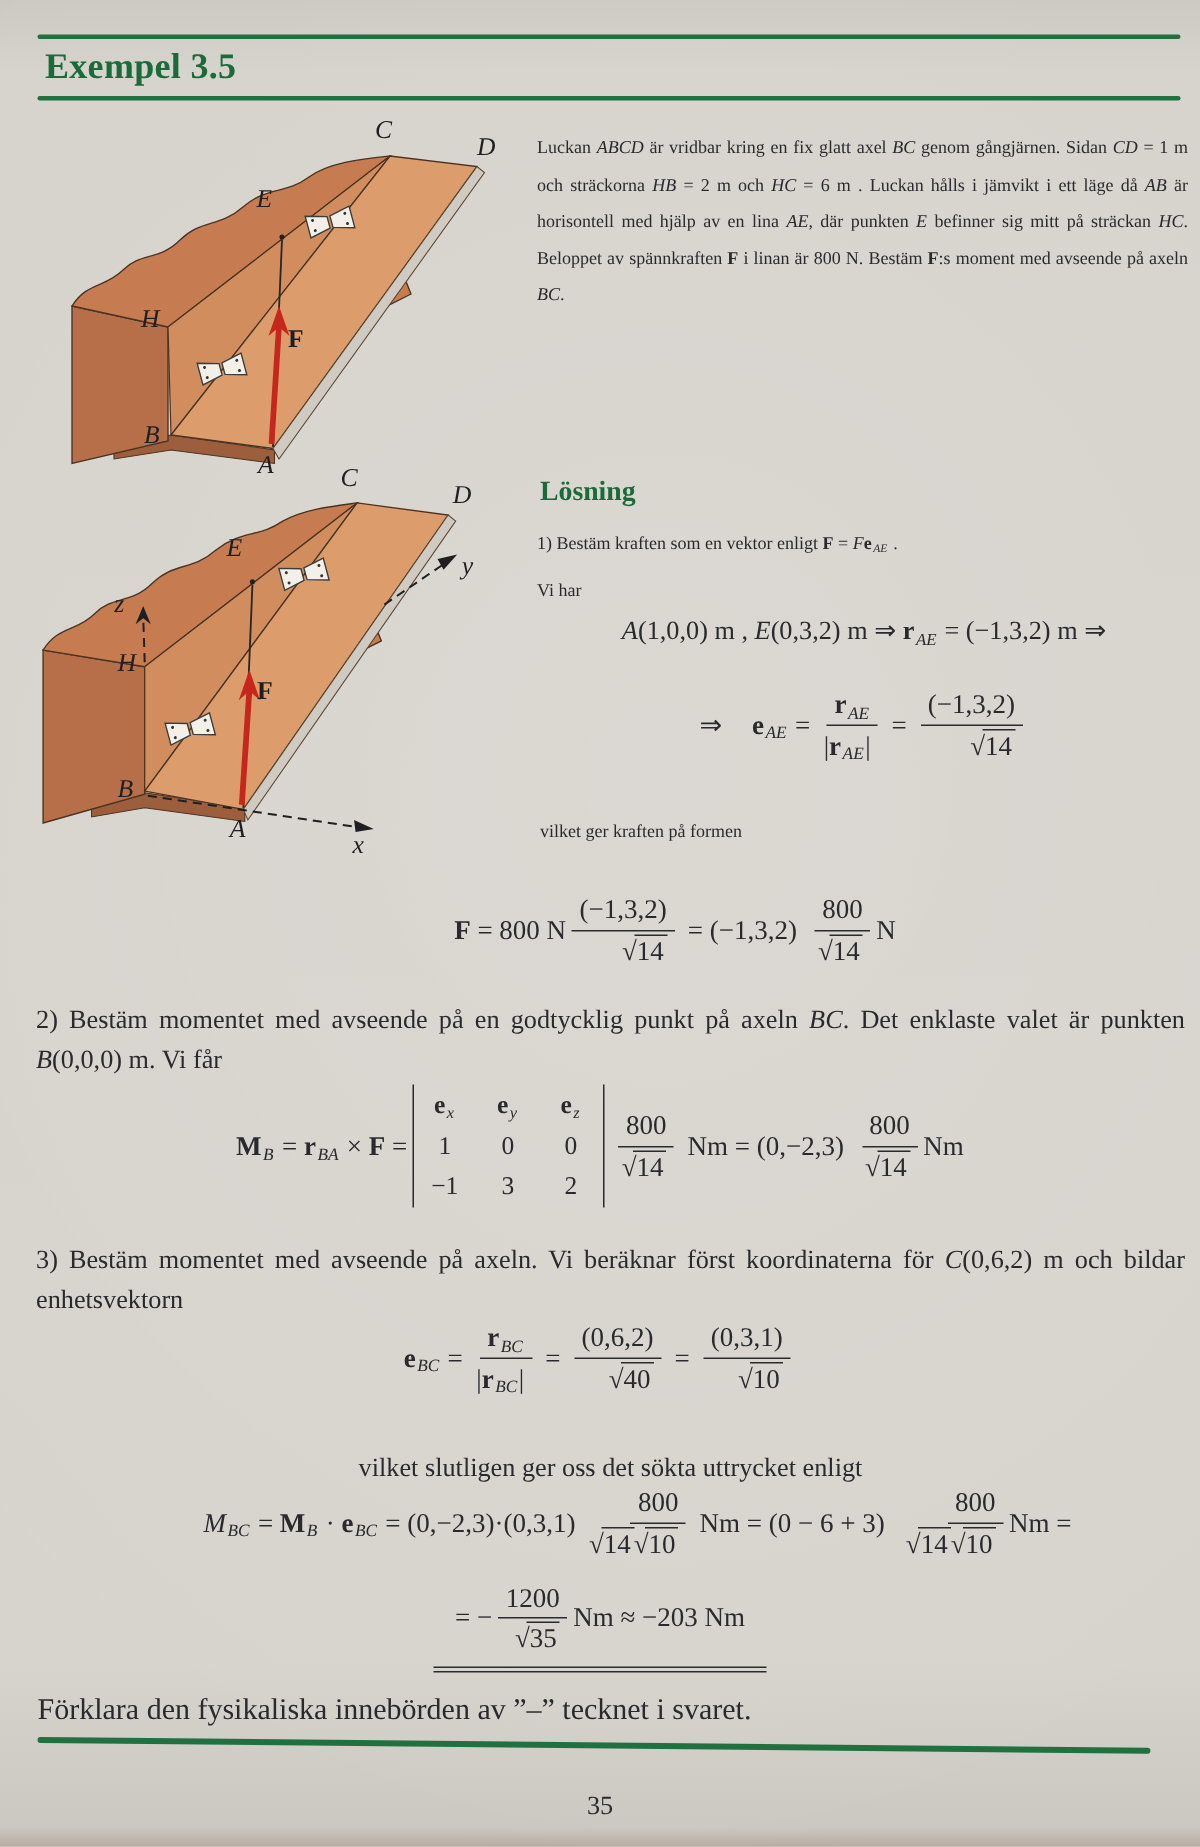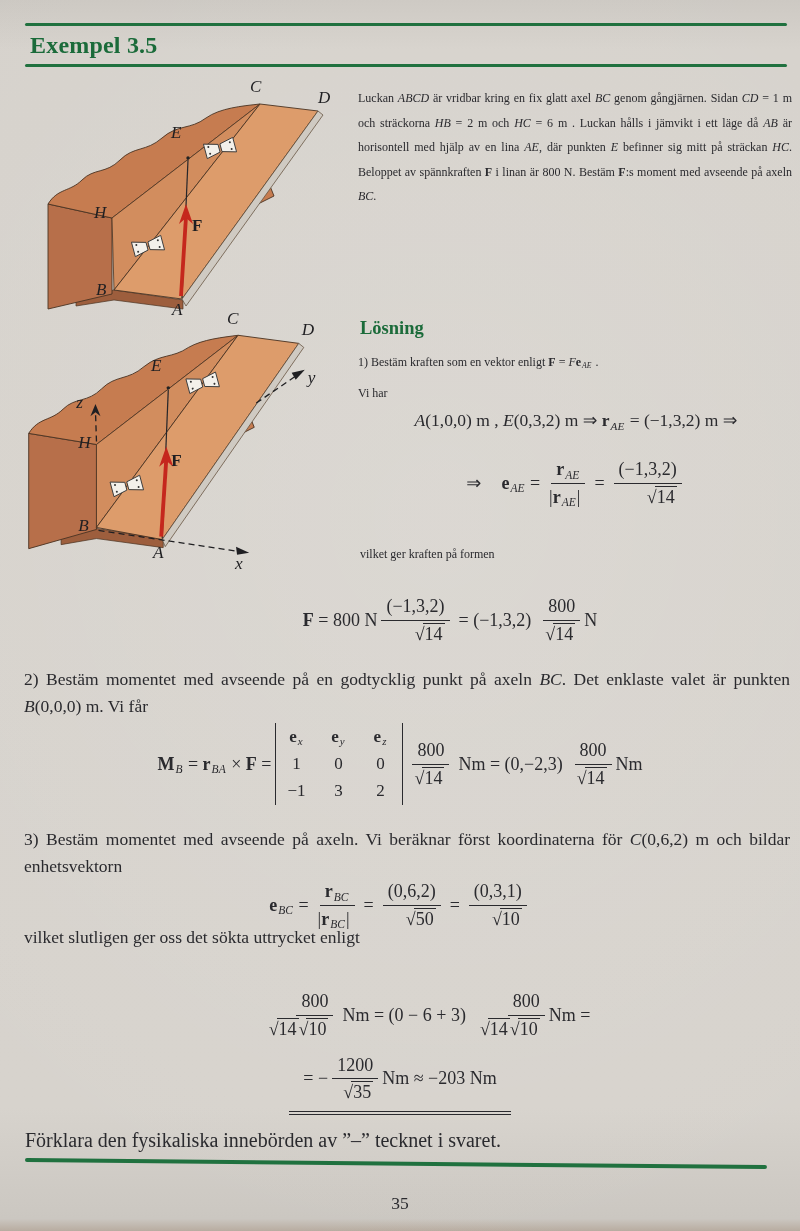--- a/index.html
+++ b/index.html
@@ -233,32 +233,33 @@
 
 <div class="eqrow" style="left:150px;top:874px;width:500px;height:62px">
   <span><span class="seg-b">e</span><span class="seg-sub">BC</span><span> =</span></span>
   <span class="frac">
     <span class="num"><span class="seg-b">r</span><span class="seg-sub">BC</span></span>
     <span class="den"><span>|</span><span class="seg-b">r</span><span class="seg-sub">BC</span><span>|</span></span>
   </span>
   <span class="gap-s">=</span>
   <span class="frac">
     <span class="num"><span>(0,6,2)</span></span>
-    <span class="den"><span class="seg-rsign">√</span><span class="seg-rad">50</span></span>
+    <span class="den"><span class="seg-rsign">√</span><span class="seg-rad">40</span></span>
   </span>
   <span class="gap-s">=</span>
   <span class="frac">
     <span class="num"><span>(0,3,1)</span></span>
     <span class="den"><span class="seg-rsign">√</span><span class="seg-rad">10</span></span>
   </span>
 </div>
 
-<div class="para-wide" style="left:24px;top:924px;width:766px;text-align:left">vilket slutligen ger oss det sökta uttrycket enligt</div>
+<div class="para-wide" style="left:24px;top:965px;width:766px;text-align:center">vilket slutligen ger oss det sökta uttrycket enligt</div>
 
 <div class="eqrow" style="left:45px;top:985px;width:760px;height:60px">
+  <span><span class="seg-i">M</span><span class="seg-sub">BC</span><span> = </span><span class="seg-b">M</span><span class="seg-sub">B</span><span> · </span><span class="seg-b">e</span><span class="seg-sub">BC</span><span> = (0,−2,3)·(0,3,1)</span></span>
   <span class="frac">
     <span class="num"><span>800</span></span>
     <span class="den"><span class="seg-rsign">√</span><span class="seg-rad">14</span><span class="seg-rsign">√</span><span class="seg-rad">10</span></span>
   </span>
   <span class="gap-s">Nm = (0 − 6 + 3)</span>
   <span class="frac">
     <span class="num"><span>800</span></span>
     <span class="den"><span class="seg-rsign">√</span><span class="seg-rad">14</span><span class="seg-rsign">√</span><span class="seg-rad">10</span></span>
   </span>
   <span>Nm =</span>

